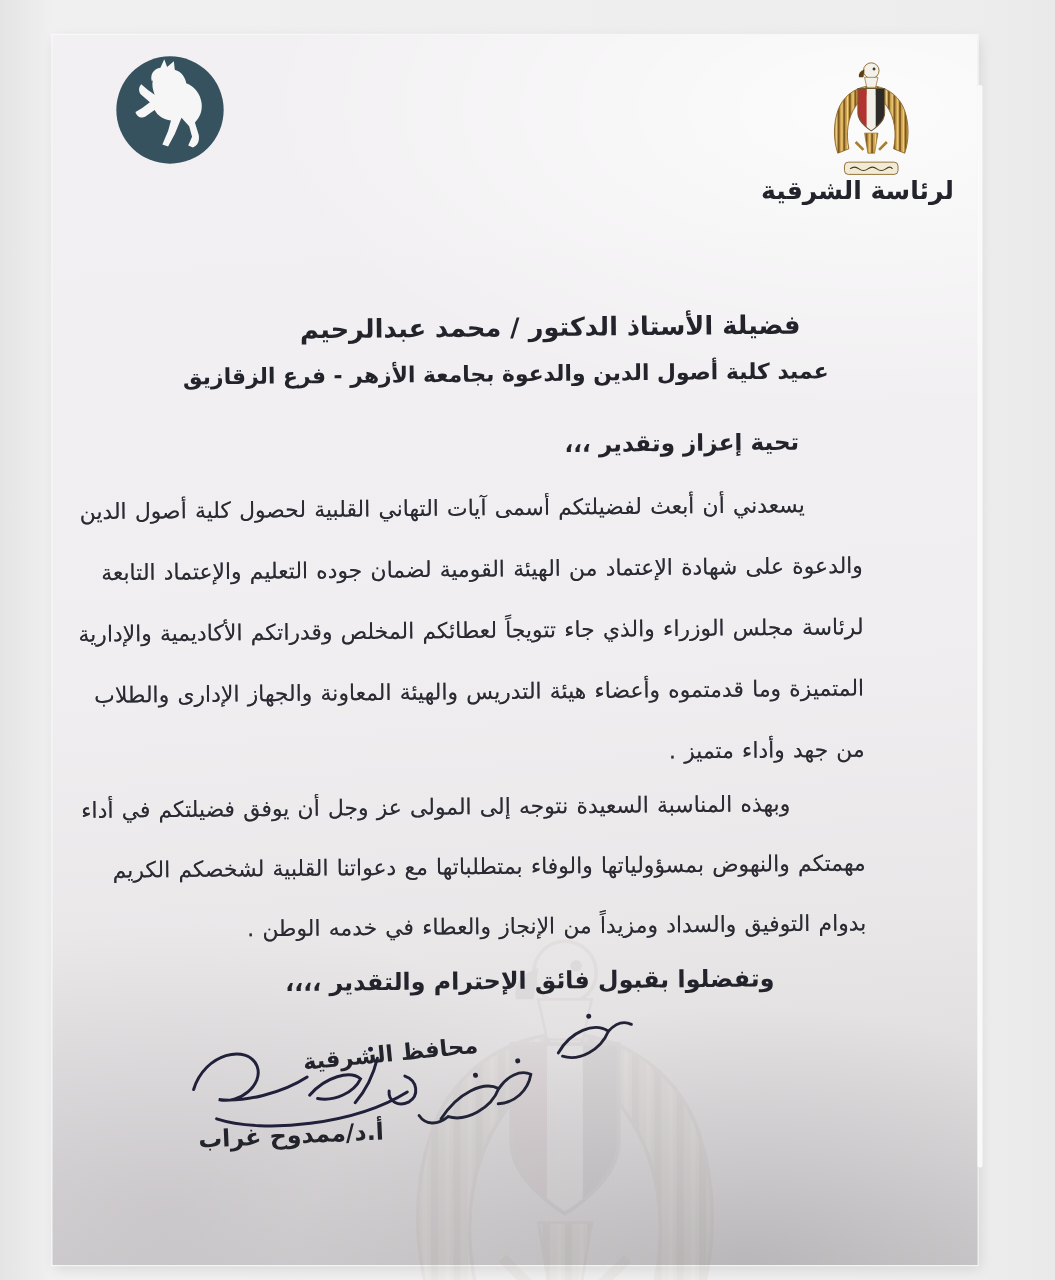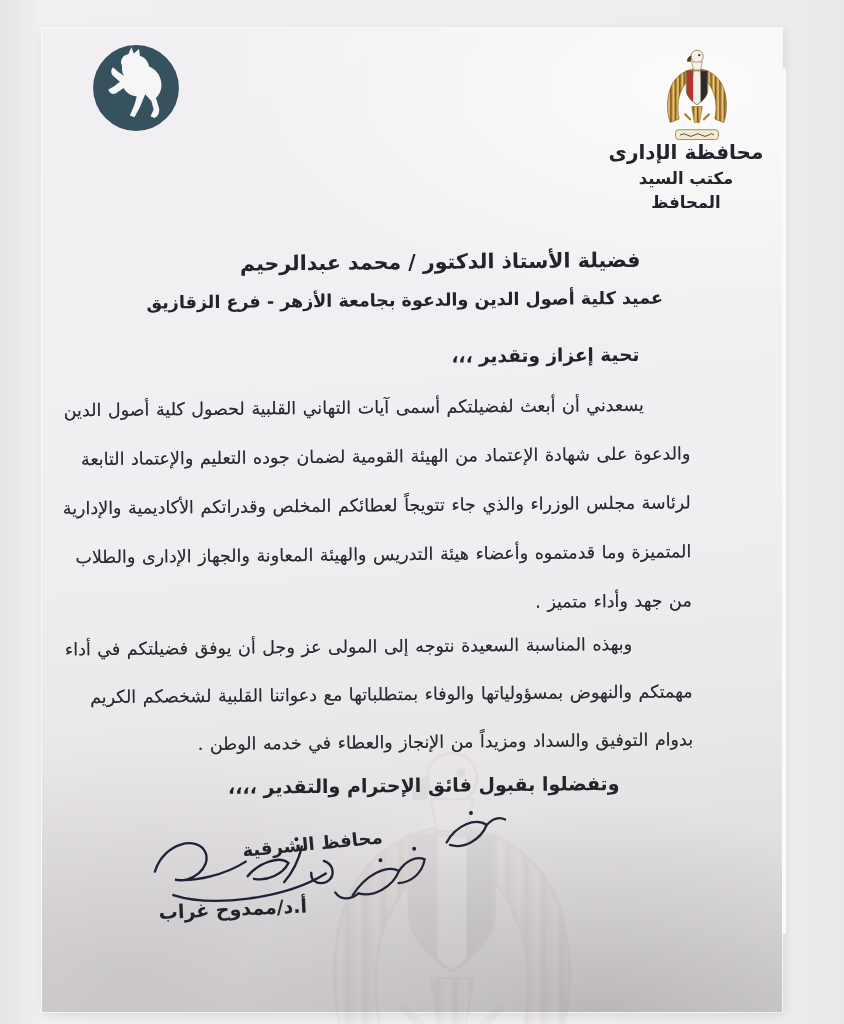--- a/index.html
+++ b/index.html
@@ -98,22 +98,21 @@
       </g>
       <path d="M38 30 h24 v22 c0 9 -12 16 -12 16 s-12 -7 -12 -16 z" fill="none" stroke="#6b5a30" stroke-width=".9"></path>
       <path d="M44 70 h12 l-3 18 h-6 z" fill="url(#wpat)" stroke="#8a6526" stroke-width=".6"></path>
       <path d="M36 78 l7 7 M64 78 l-7 7" stroke="#a87f2e" stroke-width="2.4" fill="none"></path>
       <rect x="26" y="96" width="48" height="11" rx="3.5" fill="#f1ead6" stroke="#8a6526" stroke-width=".8"></rect>
       <path d="M31 102 q4 -3 8 0 t8 0 t8 0 t8 0 t6 0" stroke="#4a3a18" stroke-width="1" fill="none"></path>
     </g>
   </svg>
 
   <div class="org-block">
-    <div class="org-name">محافظة الإدارى</div>
-    <div class="org-office">مكتب السيد المحافظ</div>
+    <div class="org-name">لرئاسة الشرقية</div>
   </div>
 
   <svg class="watermark" viewBox="0 0 100 112" aria-hidden="true">
     <use href="#eagleG"></use>
   </svg>
 
   <div class="letter">
 
     <div class="addr-title">فضيلة الأستاذ الدكتور /  محمد عبدالرحيم</div>
     <div class="addr-position">عميد كلية أصول الدين والدعوة بجامعة الأزهر - فرع الزقازيق</div>

